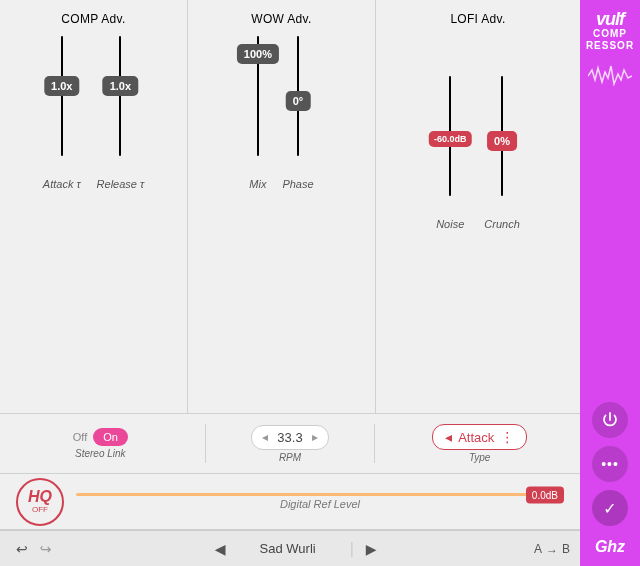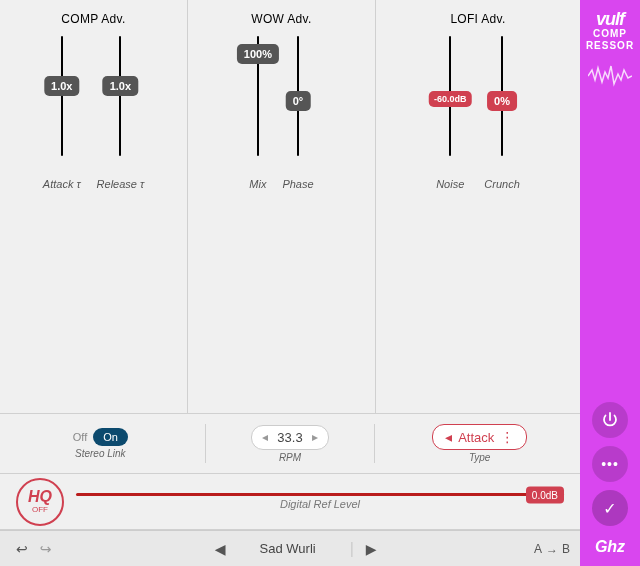--- a/index.html
+++ b/index.html
@@ -140,21 +140,21 @@
     .toggle-btn {
       background: #c8c8c8;
       border: none;
       border-radius: 10px;
       padding: 3px 10px;
       font-size: 11px;
       color: #555;
       cursor: pointer;
     }
     .toggle-btn.active {
-      background: #0c4a6e;
+      background: #ec4899;
       color: white;
     }
 
     
     .rpm-control {
       display: flex;
       align-items: center;
       gap: 6px;
       border: 1px solid #ccc;
       border-radius: 12px;
@@ -243,21 +243,21 @@
       flex: 1;
       display: flex;
       flex-direction: column;
       align-items: center;
       gap: 2px;
     }
 
     .ref-slider-track {
       width: 100%;
       height: 3px;
-      background: #b91c1c;
+      background: #fdba74;
       border-radius: 2px;
       position: relative;
     }
 
     .ref-slider-knob {
       position: absolute;
       right: 0;
       top: 50%;
       transform: translateY(-50%);
       background: #d04050;
@@ -400,20 +400,21 @@
     .ghz-logo {
       font-size: 16px;
       font-weight: 700;
       color: white;
       font-style: italic;
       margin-top: 4px;
     }
 
     .panel-lofi {
       flex: 1.1;
+      gap: 40px;
     }
 
     .lofi-sliders {
       display: flex;
       gap: 20px;
       justify-content: center;
       align-items: flex-start;
     }
 
     .controls-left {

